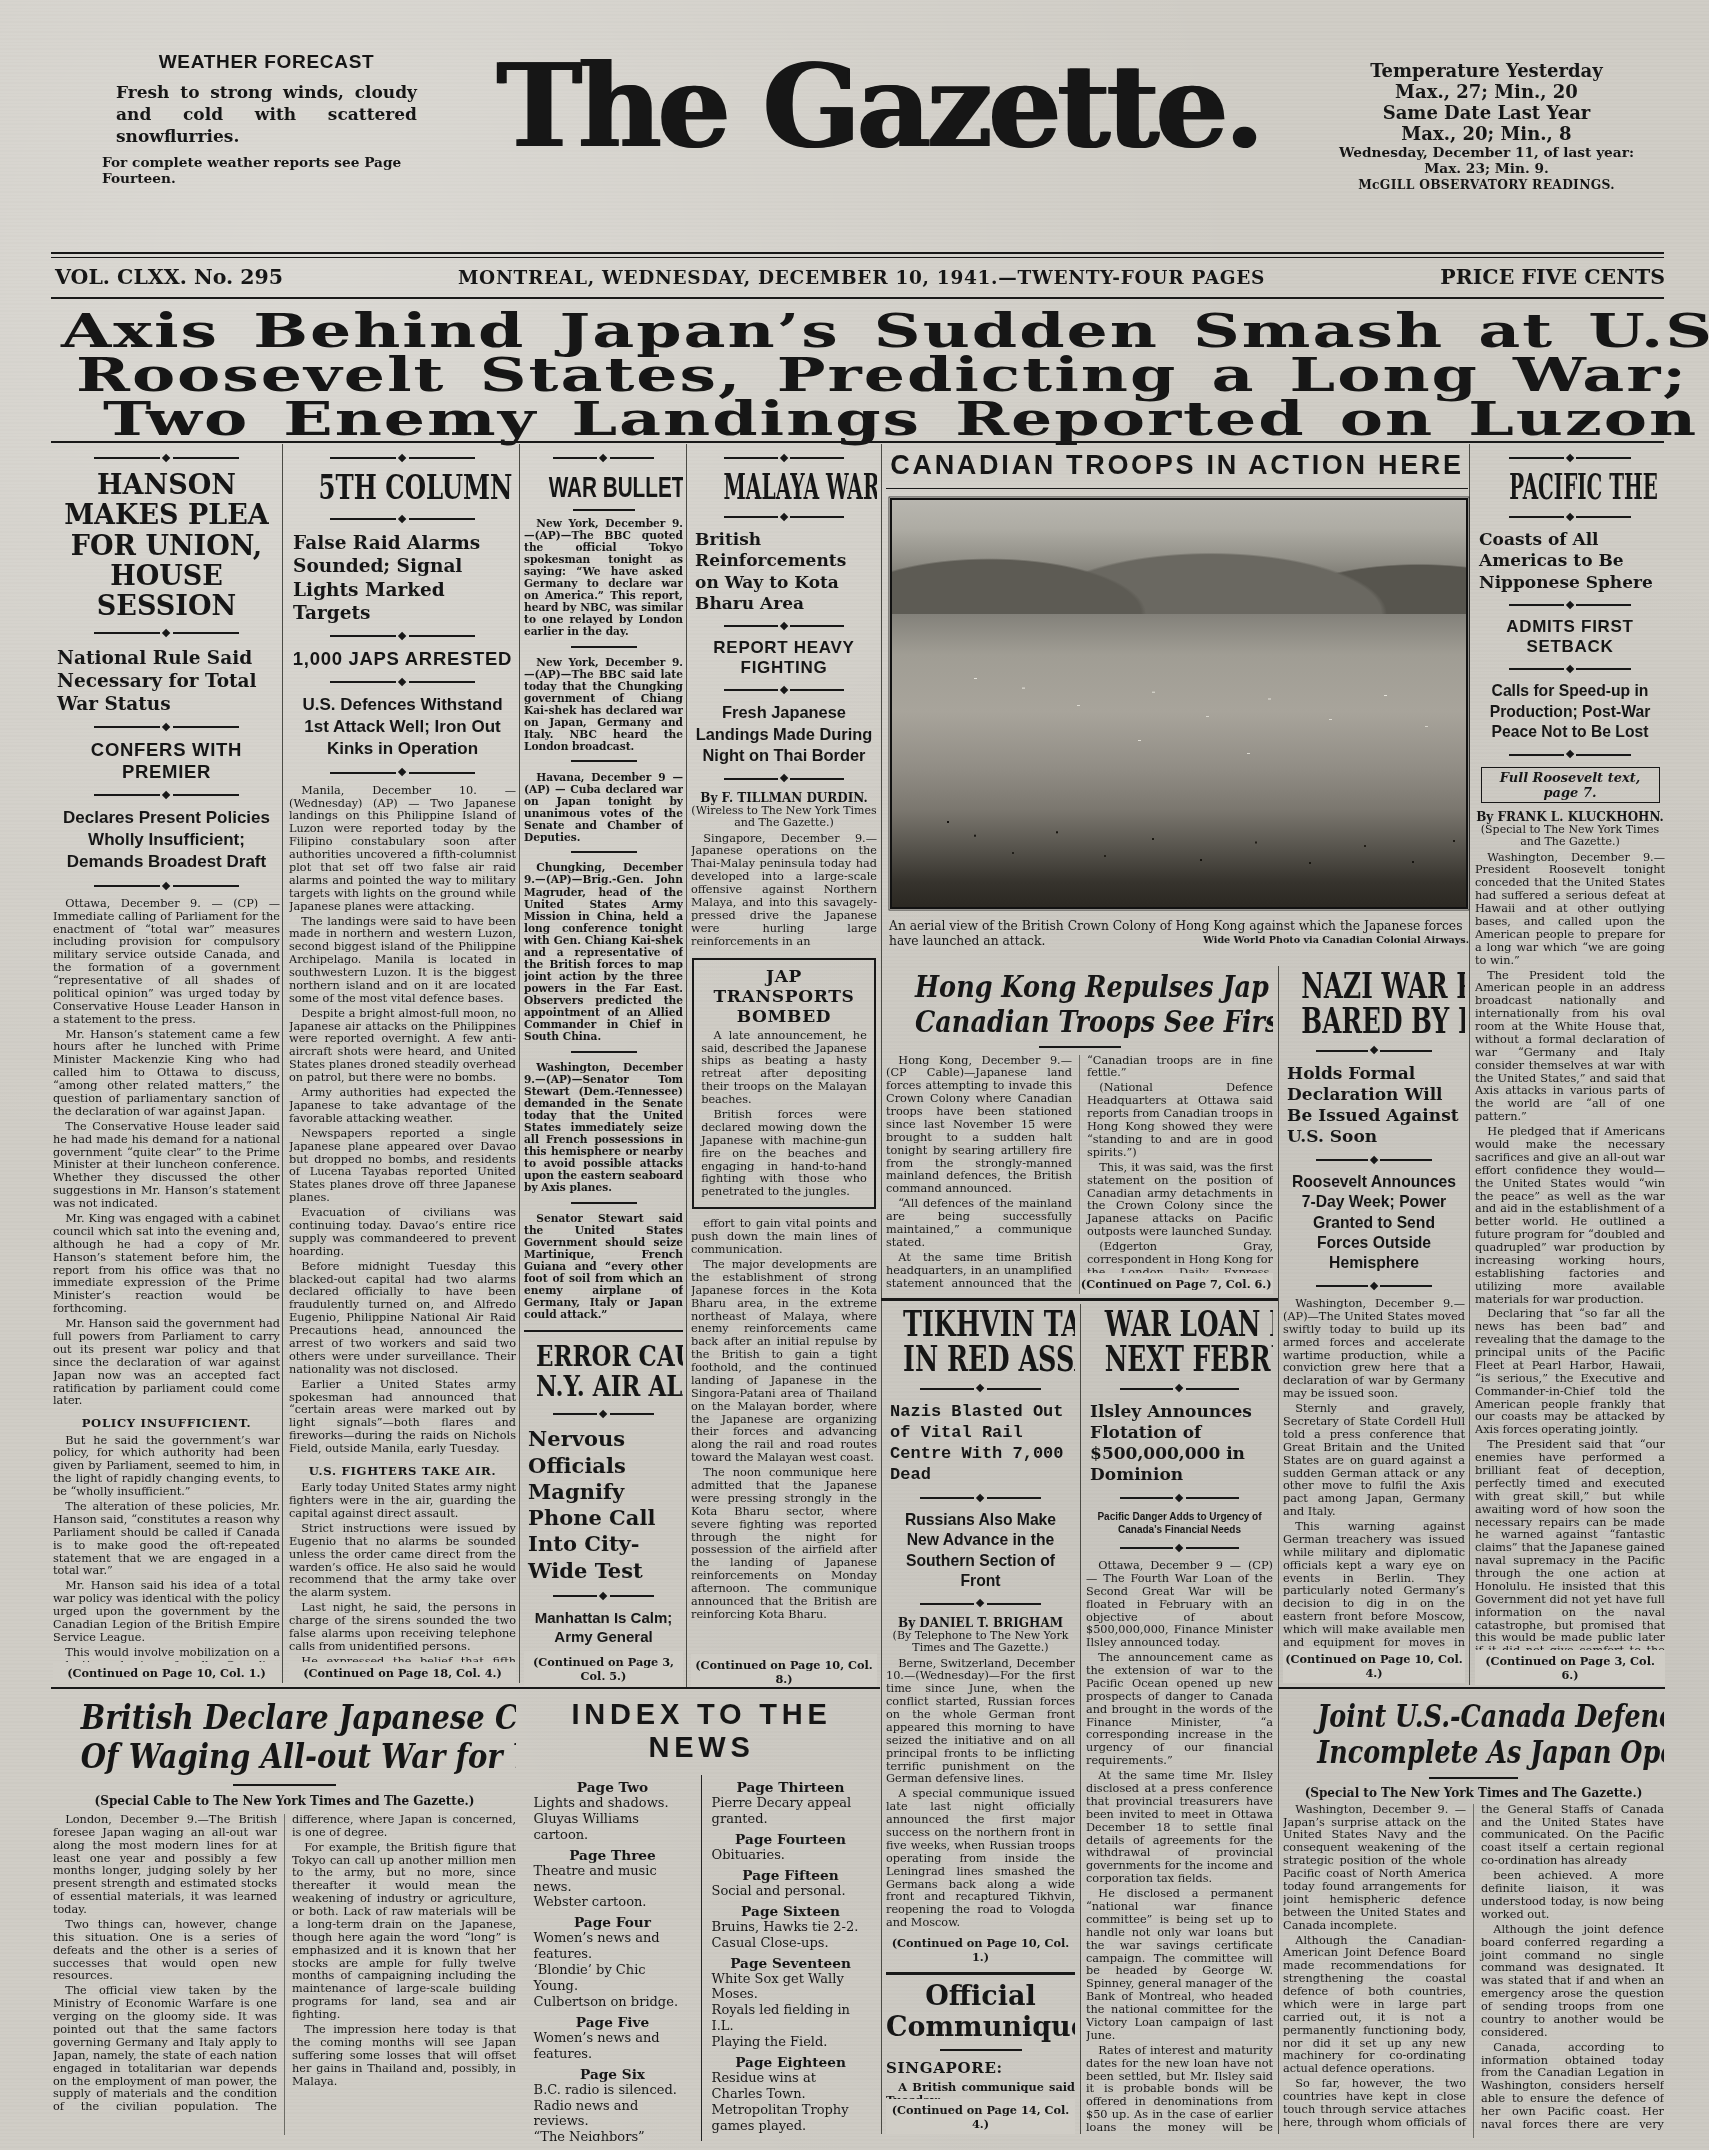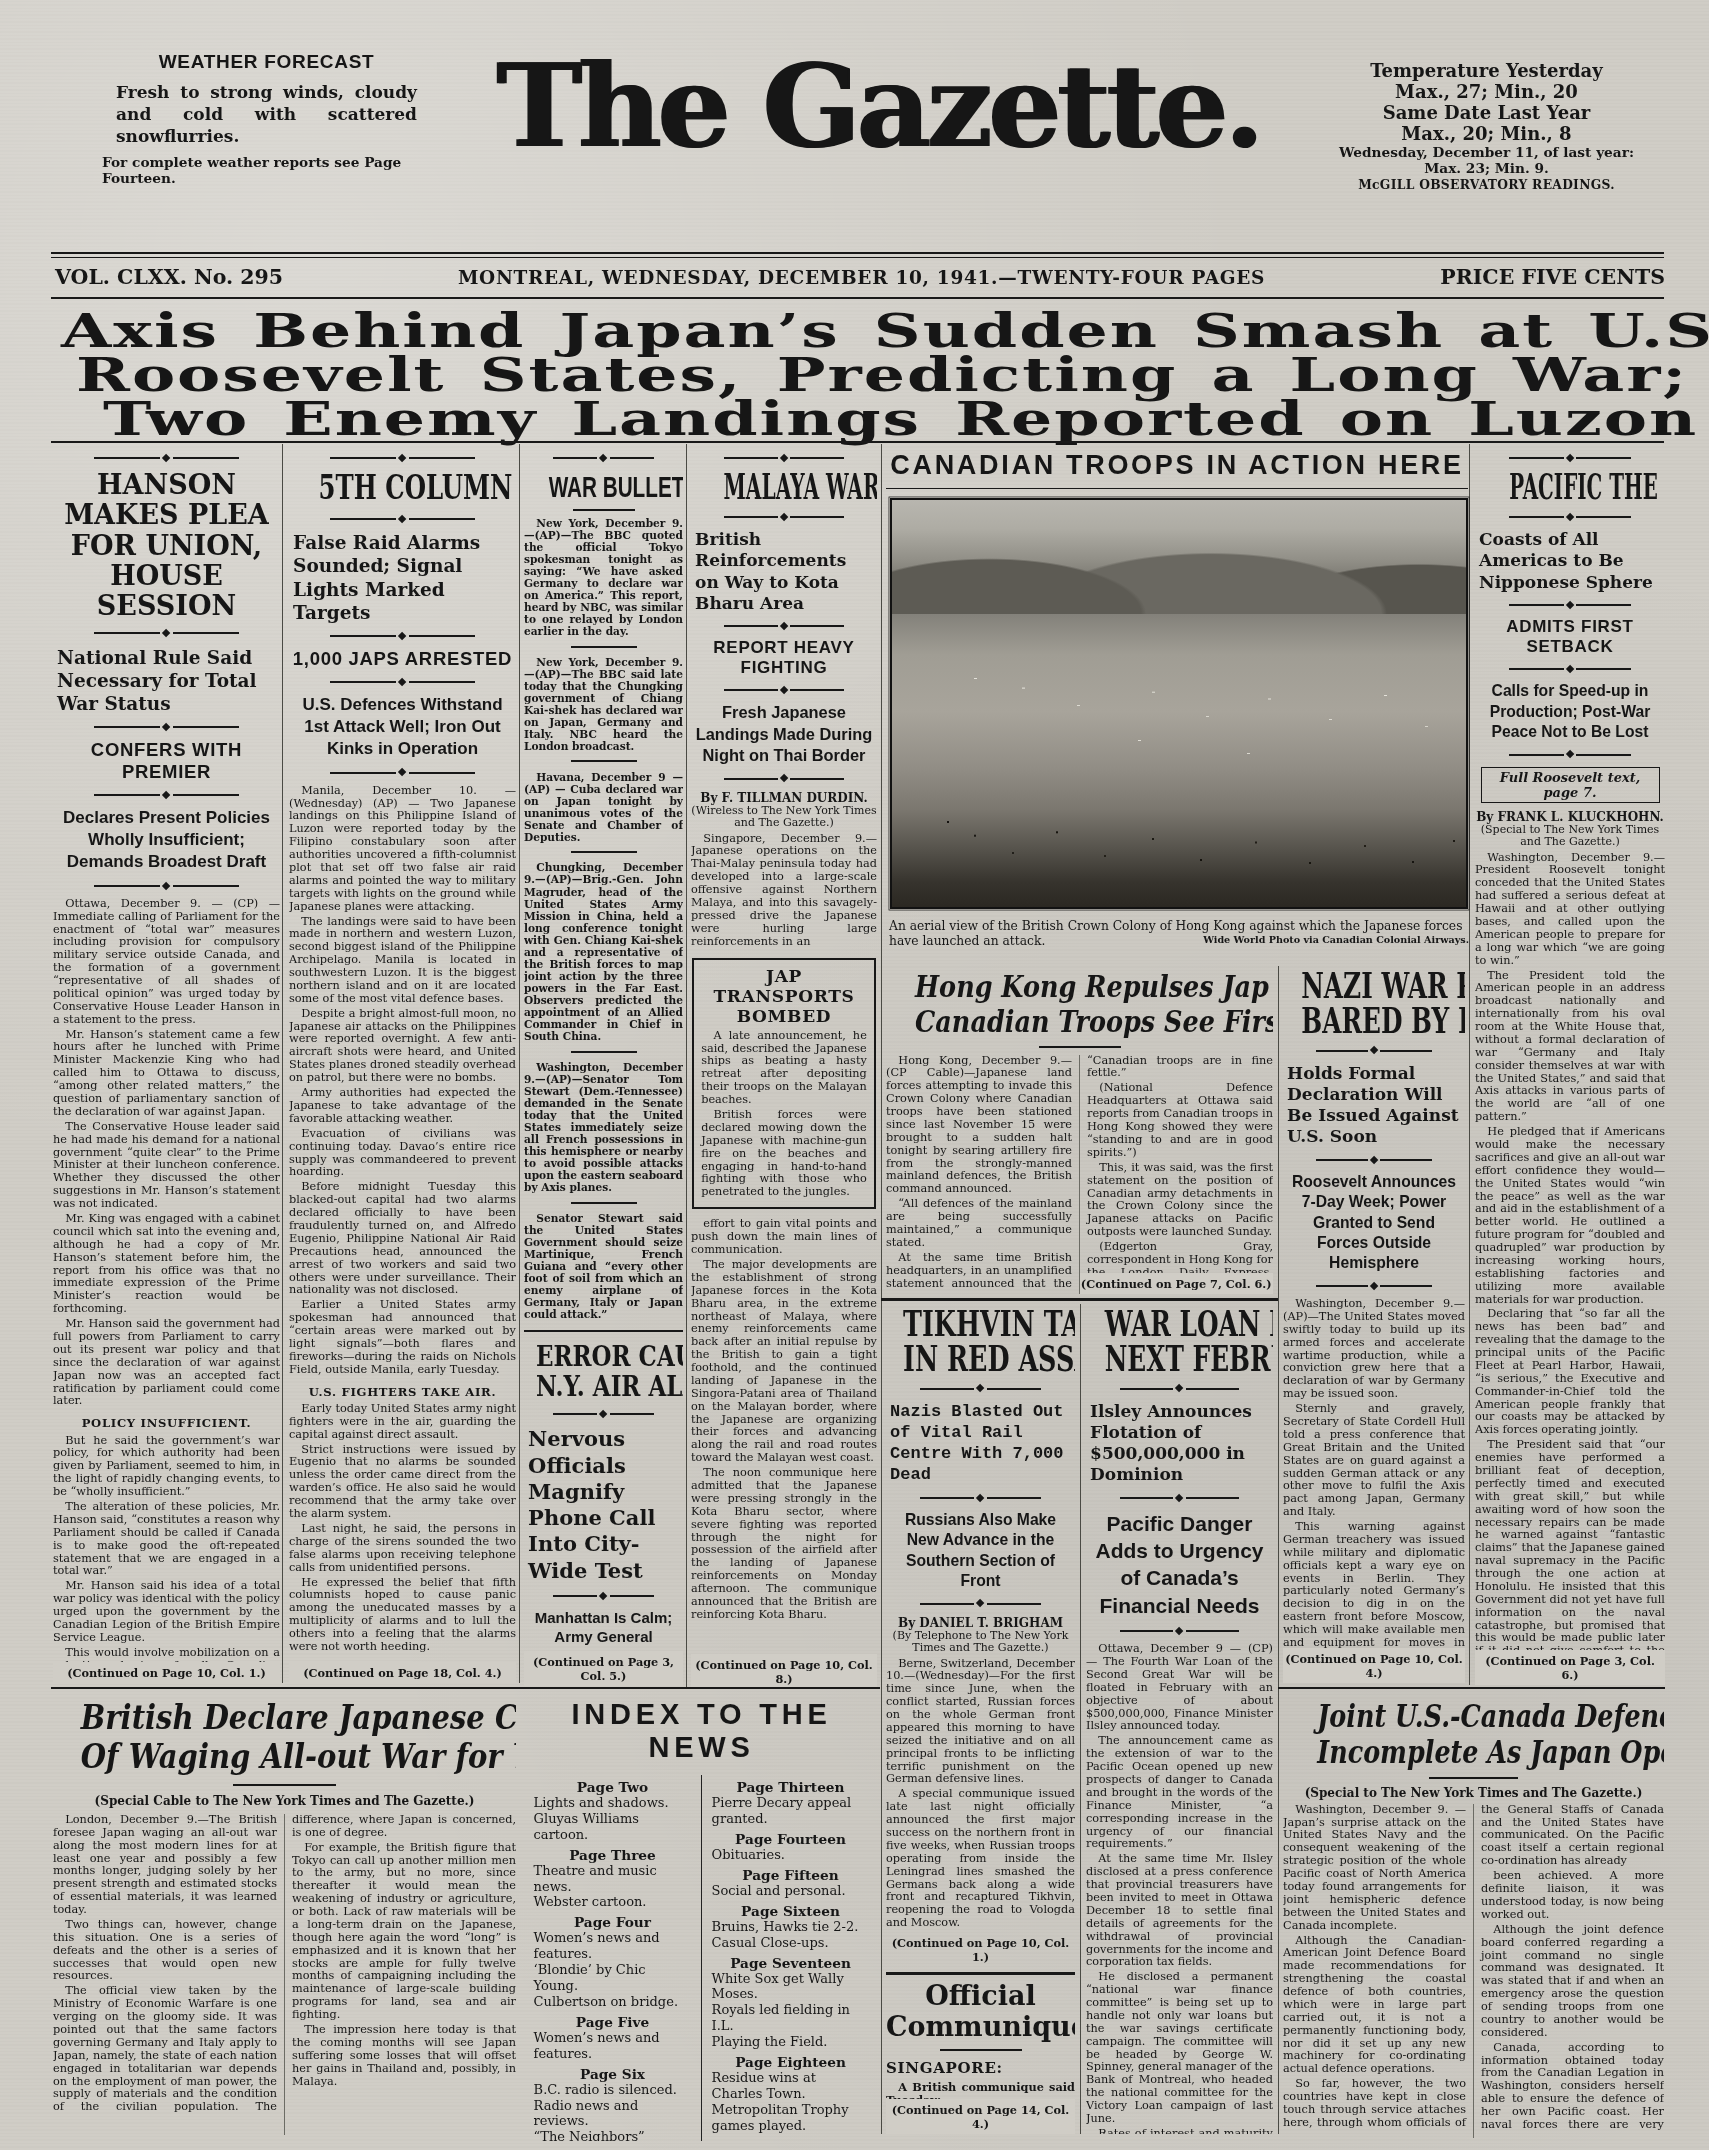--- a/index.html
+++ b/index.html
@@ -193,20 +193,21 @@
       </div>
     <div class="deck-b">U.S. Defences Withstand 1st Attack Well; Iron Out Kinks in Operation</div>
     <div class="dinkus">
         <i></i>
       </div>
     <div>
         <p class="para">Manila, December 10. — (Wednesday) (AP) — Two Japanese landings on this Philippine Island of Luzon were reported today by the Filipino constabulary soon after authorities uncovered a fifth-columnist plot that set off two false air raid alarms and pointed the way to military targets with lights on the ground while Japanese planes were attacking.</p>
         <p class="para">The landings were said to have been made in northern and western Luzon, second biggest island of the Philippine Archipelago. Manila is located in southwestern Luzon. It is the biggest northern island and on it are located some of the most vital defence bases.</p>
         <p class="para">Despite a bright almost-full moon, no Japanese air attacks on the Philippines were reported overnight. A few anti-aircraft shots were heard, and United States planes droned steadily overhead on patrol, but there were no bombs.</p>
         <p class="para">Army authorities had expected the Japanese to take advantage of the favorable attacking weather.</p>
+        <p class="para">Newspapers reported a single Japanese plane appeared over Davao but dropped no bombs, and residents of Lucena Tayabas reported United States planes drove off three Japanese planes.</p>
         <p class="para">Evacuation of civilians was continuing today. Davao’s entire rice supply was commandeered to prevent hoarding.</p>
         <p class="para">Before midnight Tuesday this blacked-out capital had two alarms declared officially to have been fraudulently turned on, and Alfredo Eugenio, Philippine National Air Raid Precautions head, announced the arrest of two workers and said two others were under surveillance. Their nationality was not disclosed.</p>
         <p class="para">Earlier a United States army spokesman had announced that “certain areas were marked out by light signals”—both flares and fireworks—during the raids on Nichols Field, outside Manila, early Tuesday.</p>
       </div>
     <div class="subhead">U.S. FIGHTERS TAKE AIR.</div>
     <div>
         <p class="para">Early today United States army night fighters were in the air, guarding the capital against direct assault.</p>
         <p class="para">Strict instructions were issued by Eugenio that no alarms be sounded unless the order came direct from the warden’s office. He also said he would recommend that the army take over the alarm system.</p>
         <p class="para">Last night, he said, the persons in charge of the sirens sounded the two false alarms upon receiving telephone calls from unidentified persons.</p>
         <p class="para">He expressed the belief that fifth columnists hoped to cause panic among the uneducated masses by a multiplicity of alarms and to lull the others into a feeling that the alarms were not worth heeding.</p>
@@ -445,21 +446,21 @@
       <span class="squeeze tall" style="--sx:.8;font-size:31px;font-weight:bold;">WAR LOAN ISSUE</span>
       <span class="squeeze tall" style="--sx:.8;font-size:31px;font-weight:bold;">NEXT FEBRUARY</span>
     </div>
     <div class="dinkus">
         <i></i>
       </div>
     <div class="deck-a" style="font-size:17px;">Ilsley Announces Flotation of $500,000,000 in Dominion</div>
     <div class="dinkus">
         <i></i>
       </div>
-    <div class="deck-b" style="font-size:21px;">Pacific Danger Adds to Urgency of Canada’s Financial Needs</div>
+    <div class="deck-b" style="font-size:10px;">Pacific Danger Adds to Urgency of Canada’s Financial Needs</div>
     <div class="dinkus">
         <i></i>
       </div>
     <div>
         <p class="para">Ottawa, December 9 — (CP) — The Fourth War Loan of the Second Great War will be floated in February with an objective of about $500,000,000, Finance Minister Ilsley announced today.</p>
         <p class="para">The announcement came as the extension of war to the Pacific Ocean opened up new prospects of danger to Canada and brought in the words of the Finance Minister, “a corresponding increase in the urgency of our financial requirements.”</p>
         <p class="para">At the same time Mr. Ilsley disclosed at a press conference that provincial treasurers have been invited to meet in Ottawa December 18 to settle final details of agreements for the withdrawal of provincial governments for the income and corporation tax fields.</p>
         <p class="para">He disclosed a permanent “national war finance committee” is being set up to handle not only war loans but the war savings certificate campaign. The committee will be headed by George W. Spinney, general manager of the Bank of Montreal, who headed the national committee for the Victory Loan campaign of last June.</p>
         <p class="para">Rates of interest and maturity dates for the new loan have not been settled, but Mr. Ilsley said it is probable bonds will be offered in denominations from $50 up. As in the case of earlier loans the money will be borrowed in Canada and will be repayable in Canadian funds.</p>
       </div>

